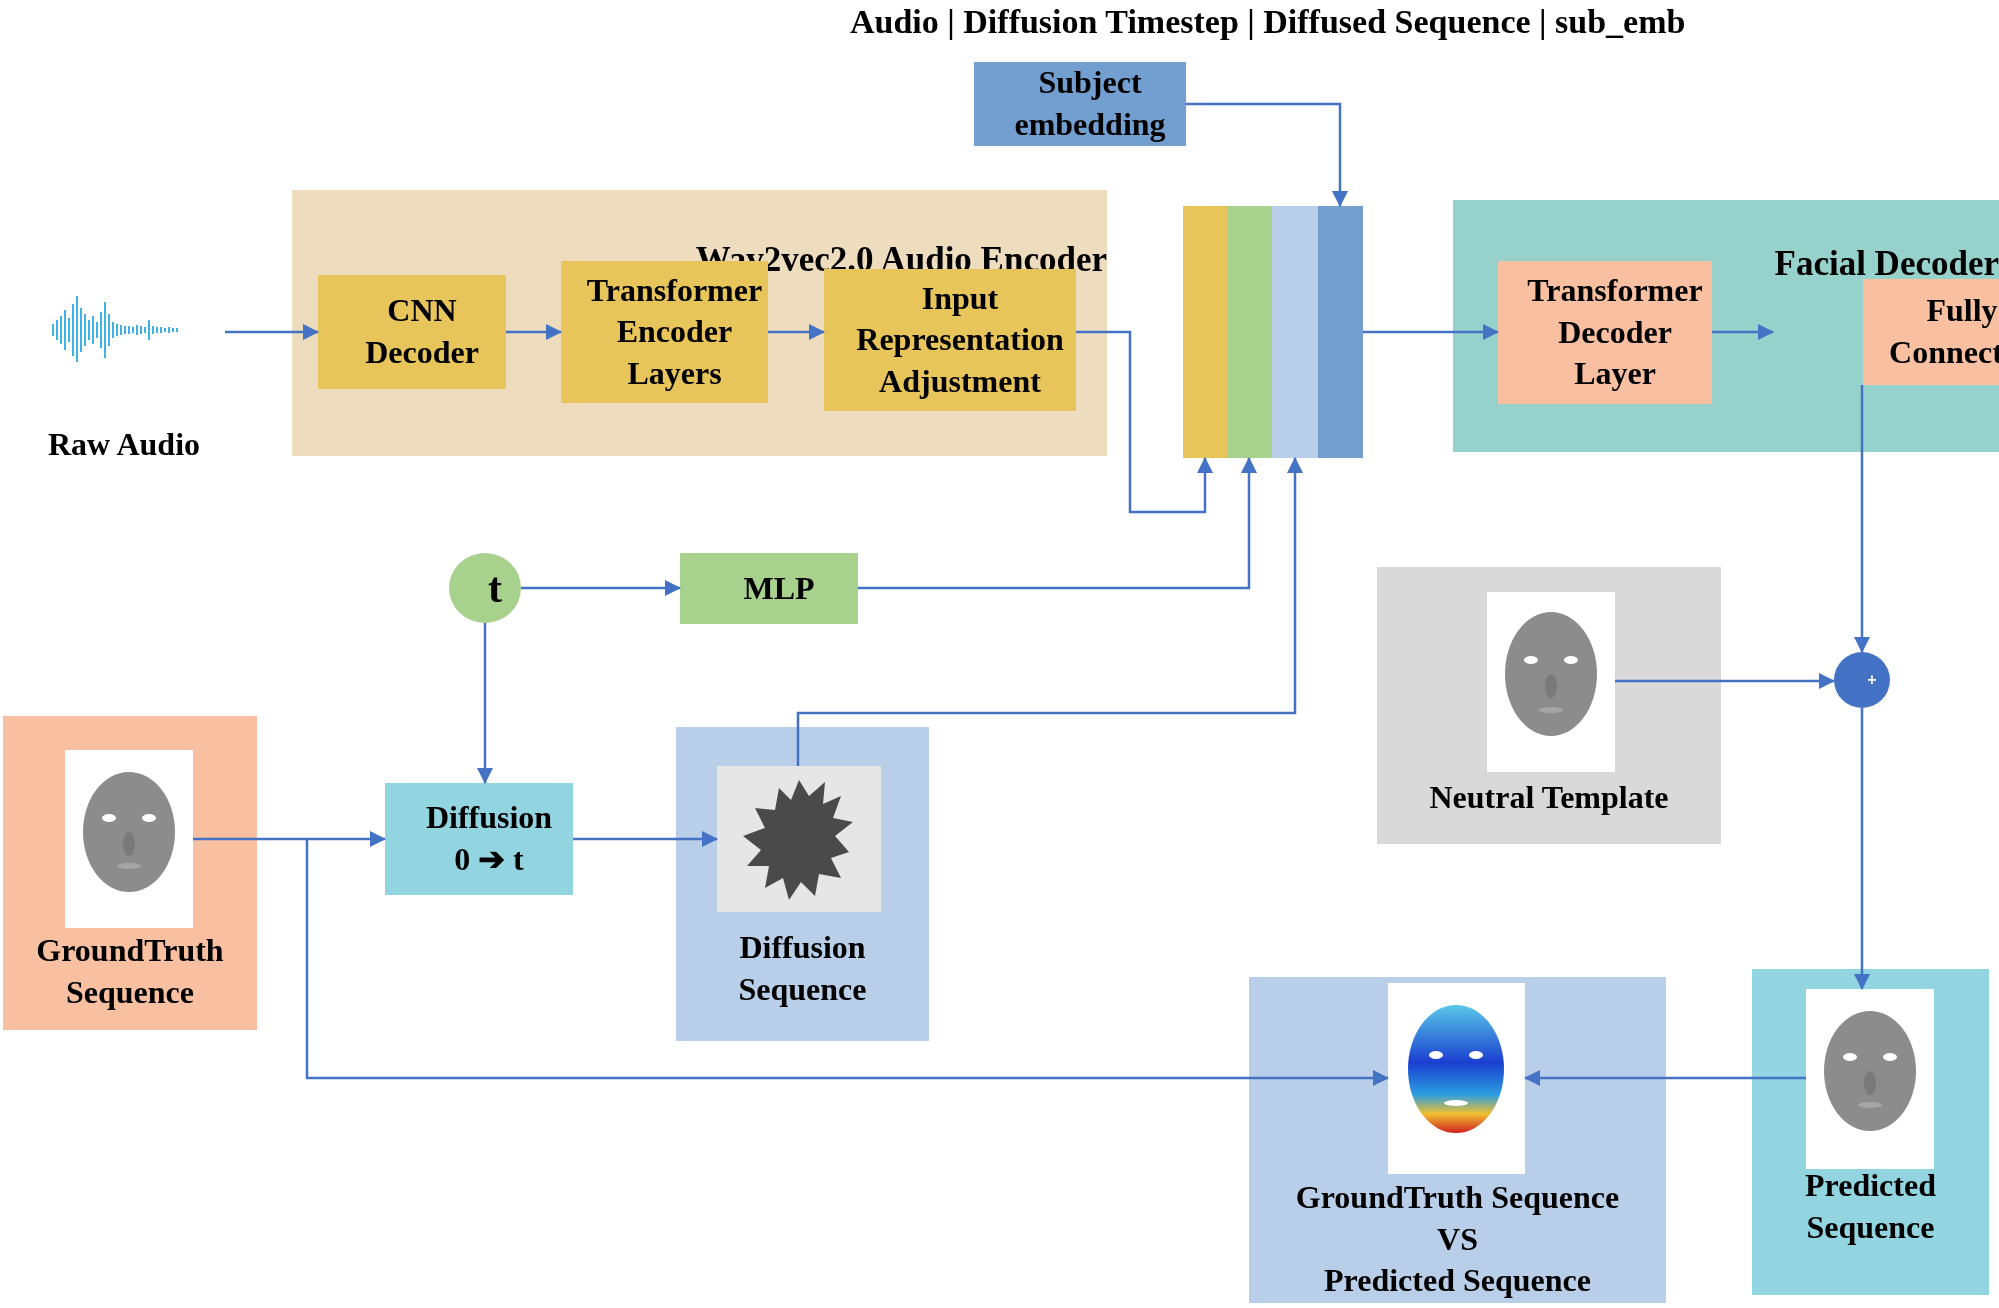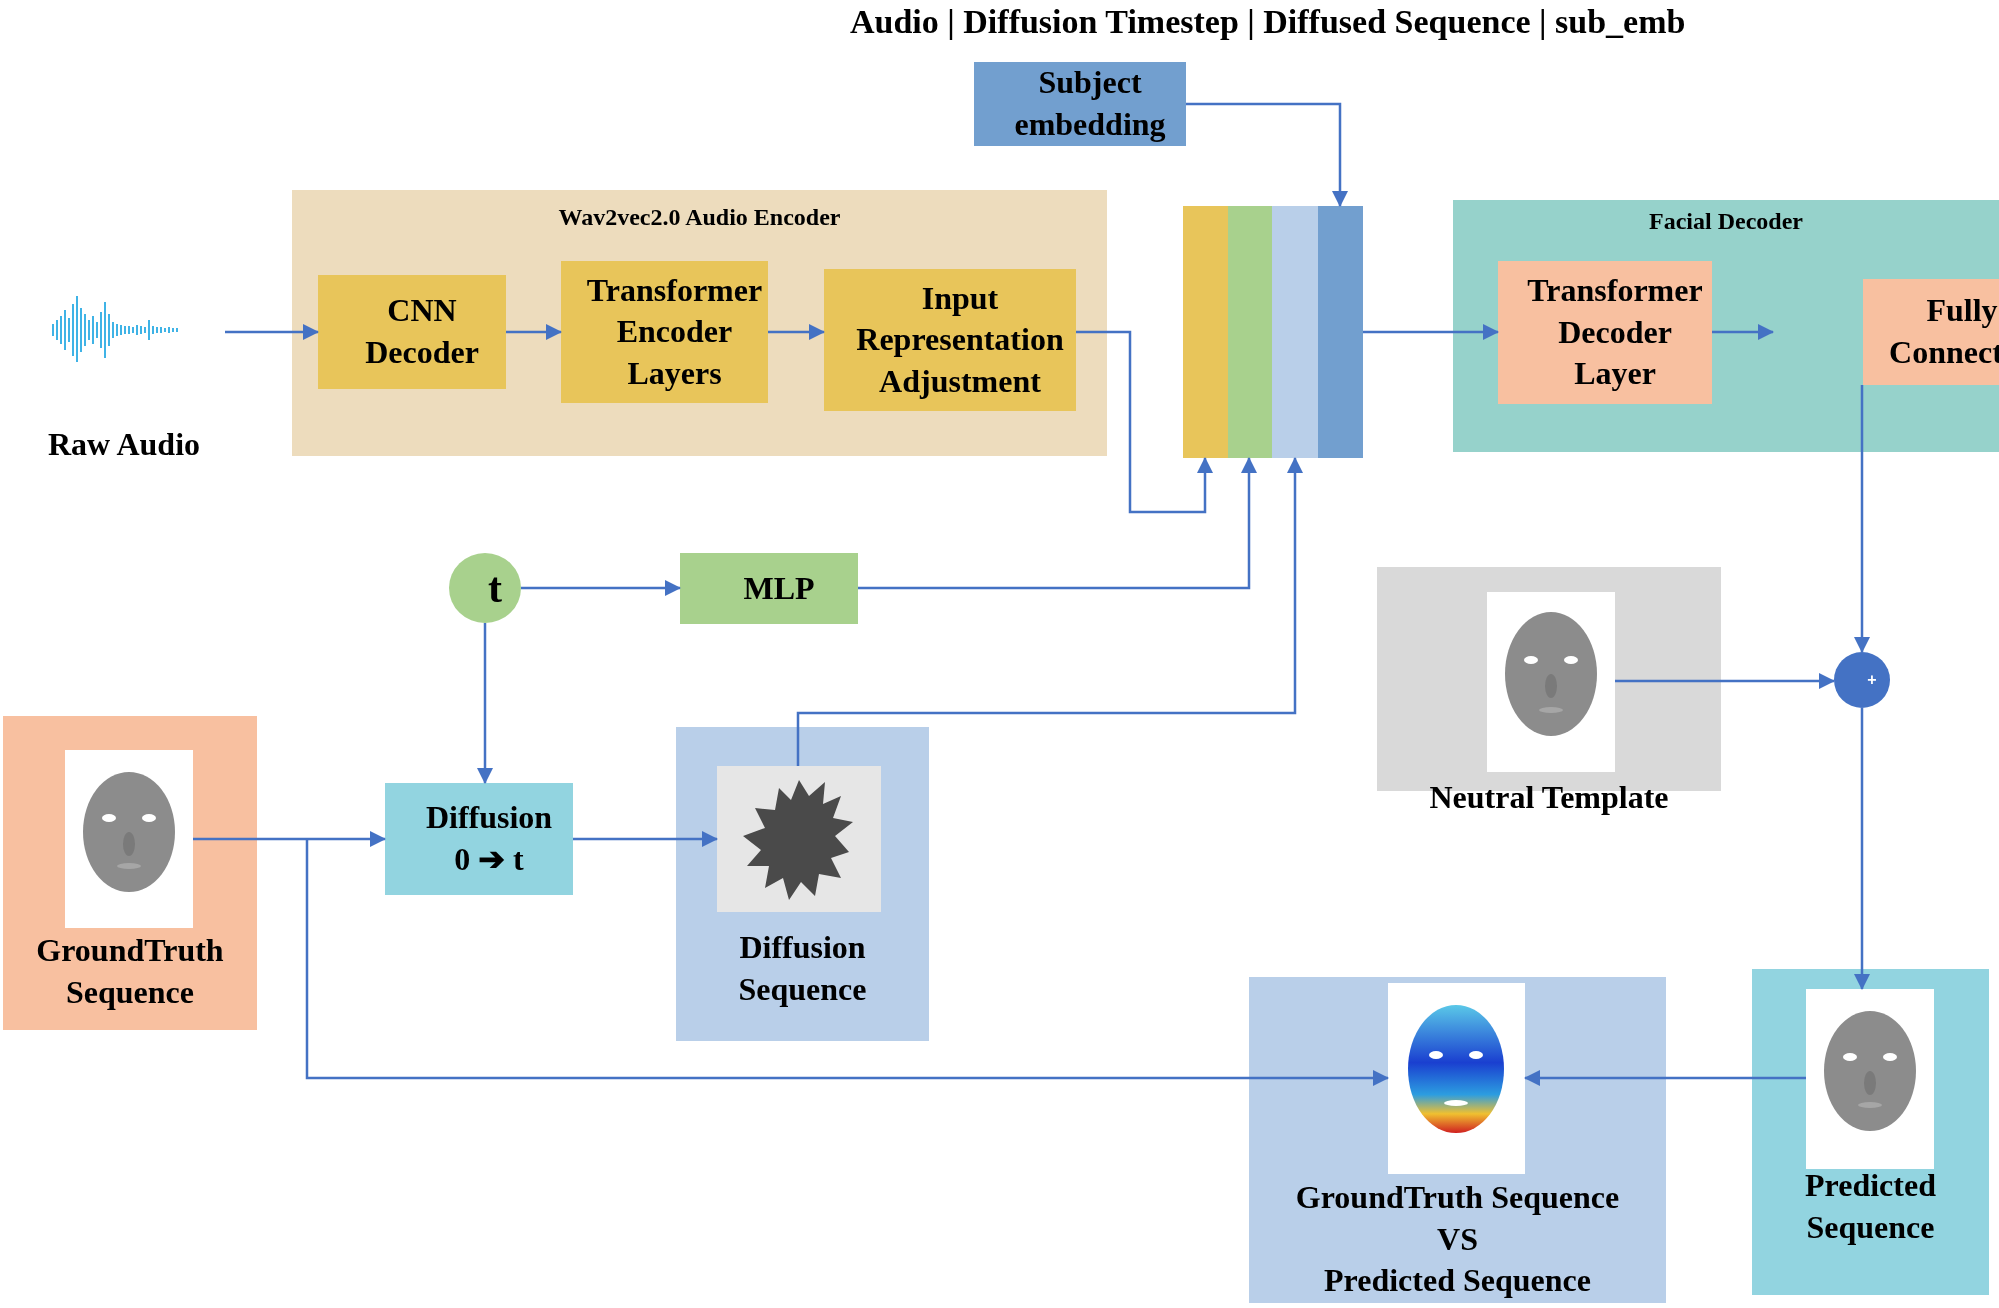--- a/index.html
+++ b/index.html
@@ -2,21 +2,21 @@
 <html><head>
 <meta charset="utf-8">
 <style>
   html,body{margin:0;padding:0;background:#fff;}
   body{width:1999px;height:1308px;position:relative;overflow:hidden;font-family:"Liberation Serif","DejaVu Serif",serif;font-weight:bold;color:#000;}
   .abs{position:absolute;box-sizing:border-box;}
   .box{position:absolute;box-sizing:border-box;display:flex;align-items:center;justify-content:center;text-align:center;line-height:1.3;padding-left:20px;}
   .lbl{position:absolute;text-align:center;line-height:1.3;white-space:nowrap;}
   .fs32{font-size:32px;}
   .fs34{font-size:34px;}
-  .panel-title{position:absolute;left:0;right:0;text-align:center;font-size:24px;}
+  .panel-title{position:absolute;left:0;right:0;text-align:right;font-size:35px;margin-top:36px;}
   .imgcard{position:absolute;background:#fff;}
   svg.lines{position:absolute;left:0;top:0;}
   .multiline{white-space:pre-line;}
 </style>
 </head>
 <body>
 
 <div class="lbl fs34" style="left:850px;top:0px;">Audio | Diffusion Timestep | Diffused Sequence  | sub_emb</div>
 
 <div class="box fs32 multiline" style="left:974px;top:62px;width:212px;height:84px;background:#729fcf;">Subject
@@ -83,21 +83,21 @@
 </div>
 <div class="box fs32 multiline" style="left:1498px;top:261px;width:214px;height:143px;background:#f8c0a0;">Transformer
 Decoder
 Layer</div>
 <div class="box fs32 multiline" style="left:1863px;top:279px;width:178px;height:106px;background:#f8c0a0;">Fully
 Connected</div>
 
 <div class="box" style="left:449px;top:553px;width:72px;height:70px;border-radius:50%;background:#a8d18d;font-size:42px;">t</div>
 <div class="box fs32" style="left:680px;top:553px;width:178px;height:71px;background:#a8d18d;">MLP</div>
 
-<div class="abs" style="left:1377px;top:567px;width:344px;height:224px;background:#d9d9d9;">
+<div class="abs" style="left:1377px;top:567px;width:344px;height:277px;background:#d9d9d9;">
   <div class="imgcard" style="left:110px;top:25px;width:128px;height:180px;">
     <svg width="128" height="180">
       <ellipse cx="64" cy="82" rx="46" ry="62" fill="#8c8c8c"></ellipse>
       <ellipse cx="44" cy="68" rx="7" ry="4" fill="#fff"></ellipse>
       <ellipse cx="84" cy="68" rx="7" ry="4" fill="#fff"></ellipse>
       <ellipse cx="64" cy="94" rx="6" ry="12" fill="#7a7a7a"></ellipse>
       <ellipse cx="64" cy="118" rx="12" ry="3" fill="#a6a6a6"></ellipse>
     </svg>
   </div>
   <div class="lbl fs32" style="left:0;right:0;top:210px;">Neutral Template</div>

